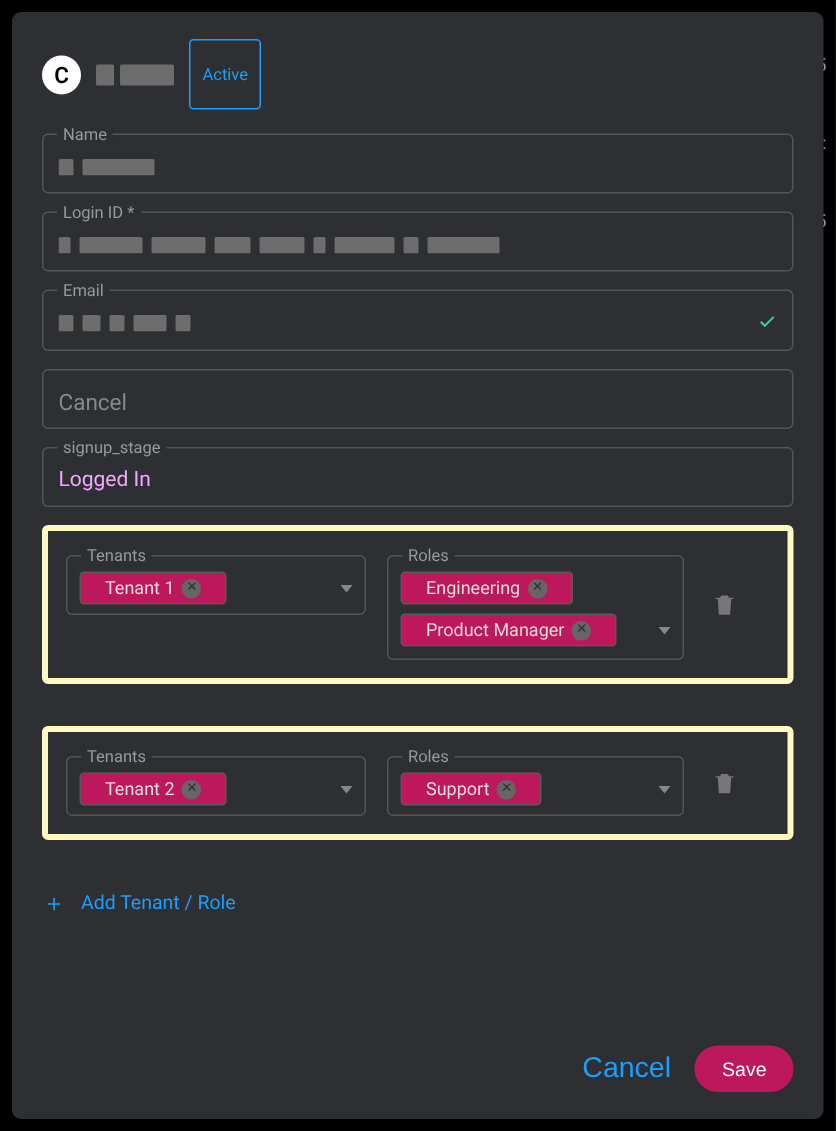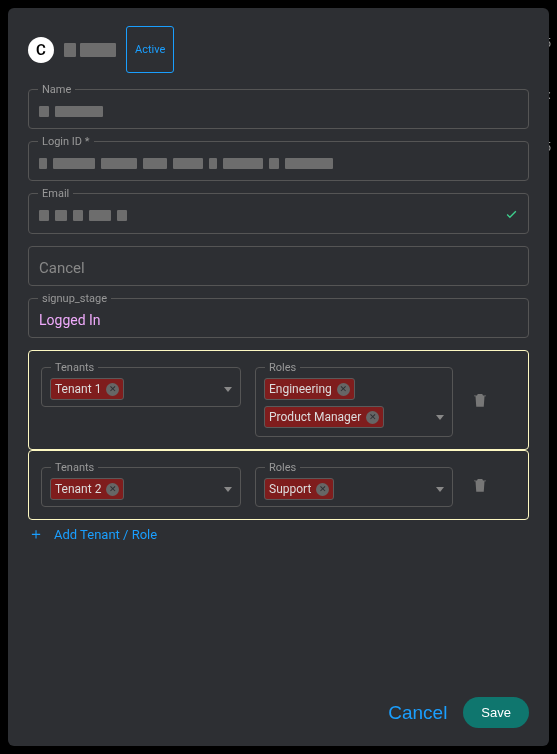--- a/index.html
+++ b/index.html
@@ -52,41 +52,41 @@
   }
   .field-value {
     font-size: 14px; color: #f0abfc; flex: 1;
     white-space: nowrap; overflow: hidden;
   }
   .field-placeholder { color: #888; font-size: 15px; }
   .field .check { color: #3ecf8e; margin-left: auto; }
   .redline { display: flex; gap: 6px; align-items: center; flex-wrap: wrap; }
   .section-title { font-size: 14px; color: #ddd; margin: 14px 0 14px; }
   .auth-row {
-    border: 1px solid #fef9c3; border-radius: 4px;
-    padding: 16px 12px 12px; margin-bottom: 0;
+    border: 4px solid #fef9c3; border-radius: 4px;
+    padding: 16px 12px 12px; margin-bottom: 28px;
     display: flex; gap: 14px; align-items: flex-start;
   }
   .select-box {
     position: relative;
     border: 1px solid #555; border-radius: 4px;
     padding: 10px 8px 6px; min-height: 38px;
     display: flex; align-items: center; flex-wrap: wrap; gap: 4px;
   }
   .select-box .chev {
     margin-left: auto; color: #888;
     width: 0; height: 0; border-left: 4px solid transparent;
     border-right: 4px solid transparent; border-top: 5px solid #888;
   }
   .tenants-col { width: 200px; }
   .roles-col { width: 198px; }
   .chip {
     display: inline-flex; align-items: center; gap: 5px;
-    background: #7f1d1d; border: 1px solid #5a5a5a;
-    border-radius: 3px; padding: 3px 4px; font-size: 12px; color: #ddd;
+    background: #be185d; border: 1px solid #5a5a5a;
+    border-radius: 3px; padding: 3px 16px; font-size: 12px; color: #ddd;
   }
   .chip-x {
     width: 13px; height: 13px; border-radius: 50%;
     background: #666; color: #2d2f33; display: flex;
     align-items: center; justify-content: center; font-size: 9px; line-height: 1;
   }
   .trash {
     color: #777; cursor: pointer; align-self: center; margin-left: 4px;
   }
   .trash svg { width: 18px; height: 18px; }
@@ -94,21 +94,21 @@
     color: #1a9fff; font-size: 13px; display: flex;
     align-items: center; gap: 10px; cursor: pointer; margin-top: 4px;
   }
   .add-link .plus { font-size: 16px; font-weight: 300; }
   .footer {
     margin-top: auto; display: flex; justify-content: flex-end;
     gap: 16px; align-items: center; padding-top: 20px;
   }
   .btn-cancel { color: #1a9fff; font-size: 19px; cursor: pointer; background: none; border: none; }
   .btn-save {
-    background: #0f766e; color: #fff; border: none;
+    background: #be185d; color: #fff; border: none;
     padding: 8px 18px; border-radius: 16px; font-size: 13px;
     font-weight: 500; cursor: pointer;
   }
   .roles-stack { display: flex; flex-direction: column; gap: 6px; }
   .roles-stack .chip-row { display: flex; }
 </style>
 </head>
 <body>
 
 <div class="bg-rows">

